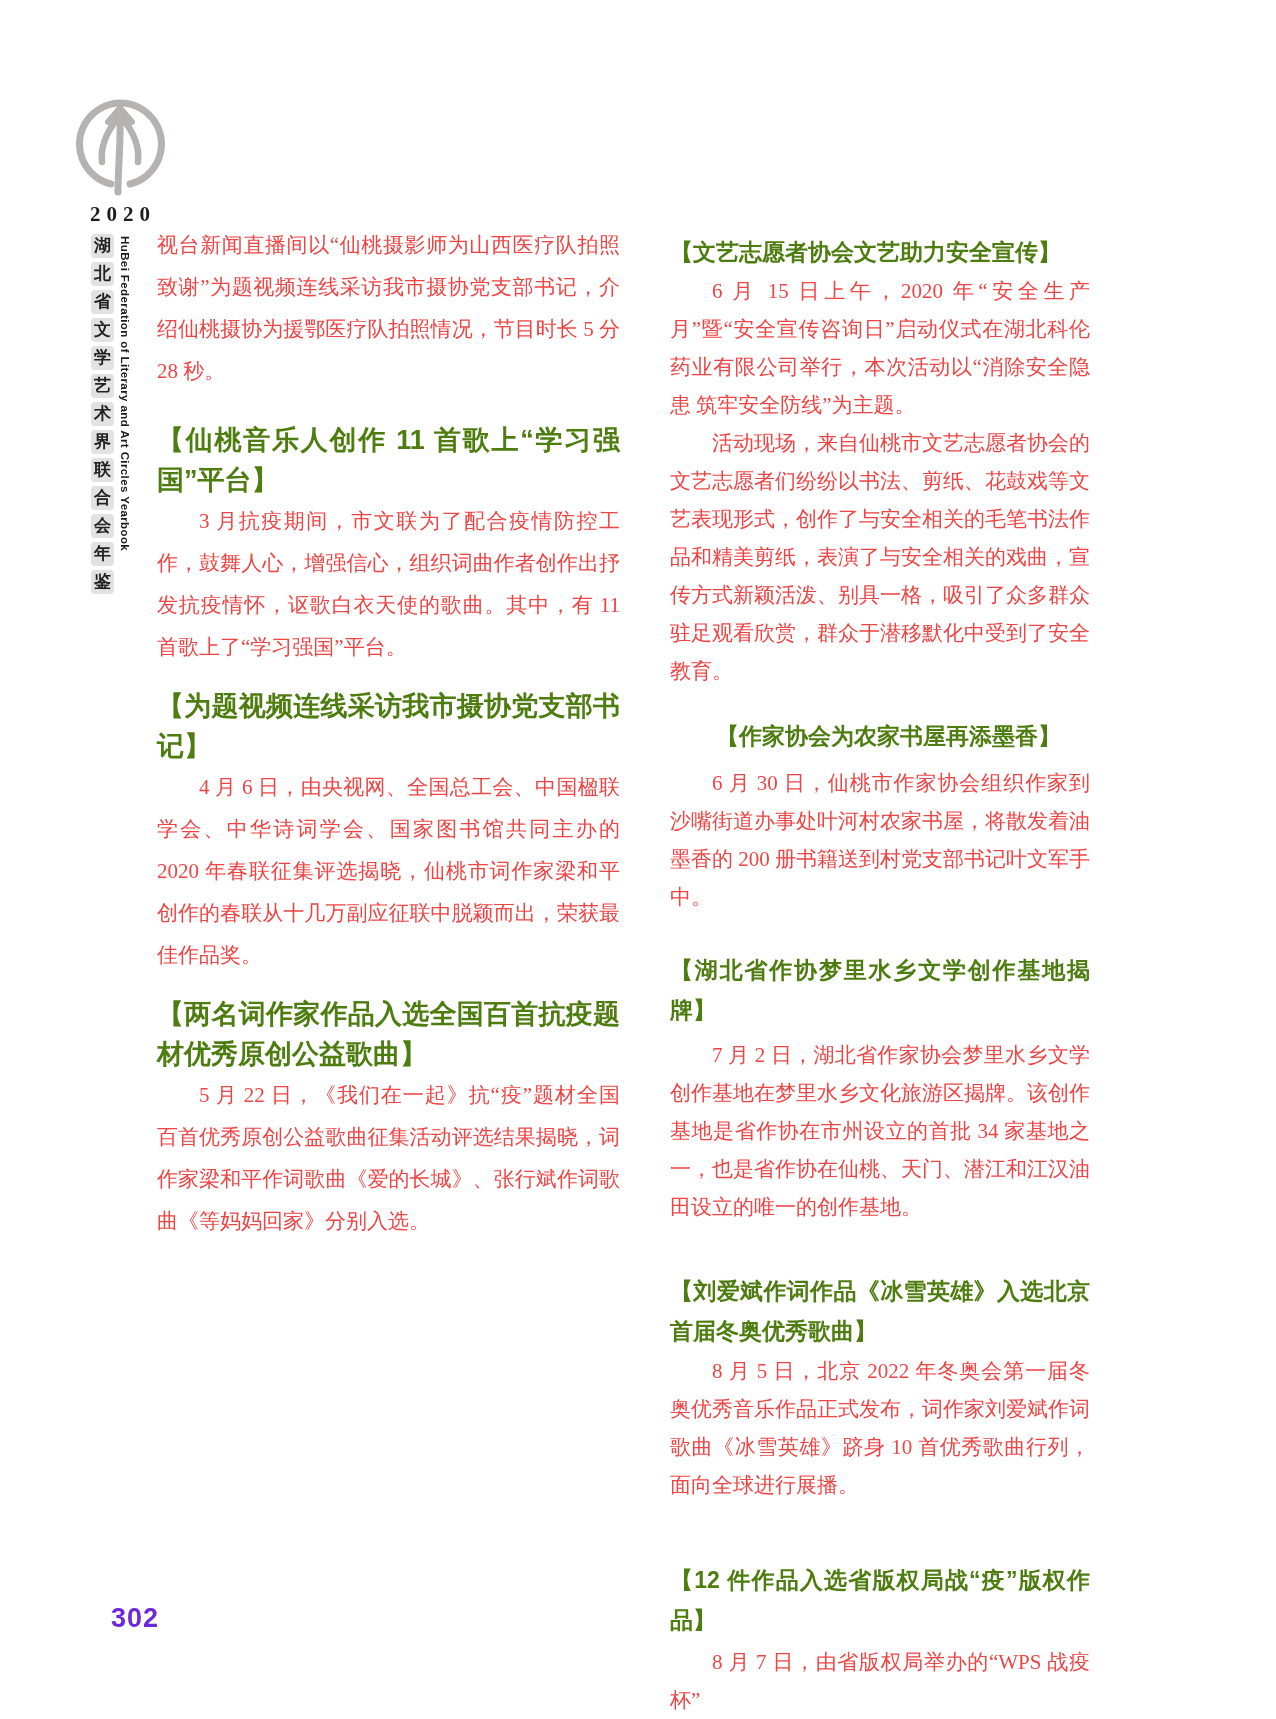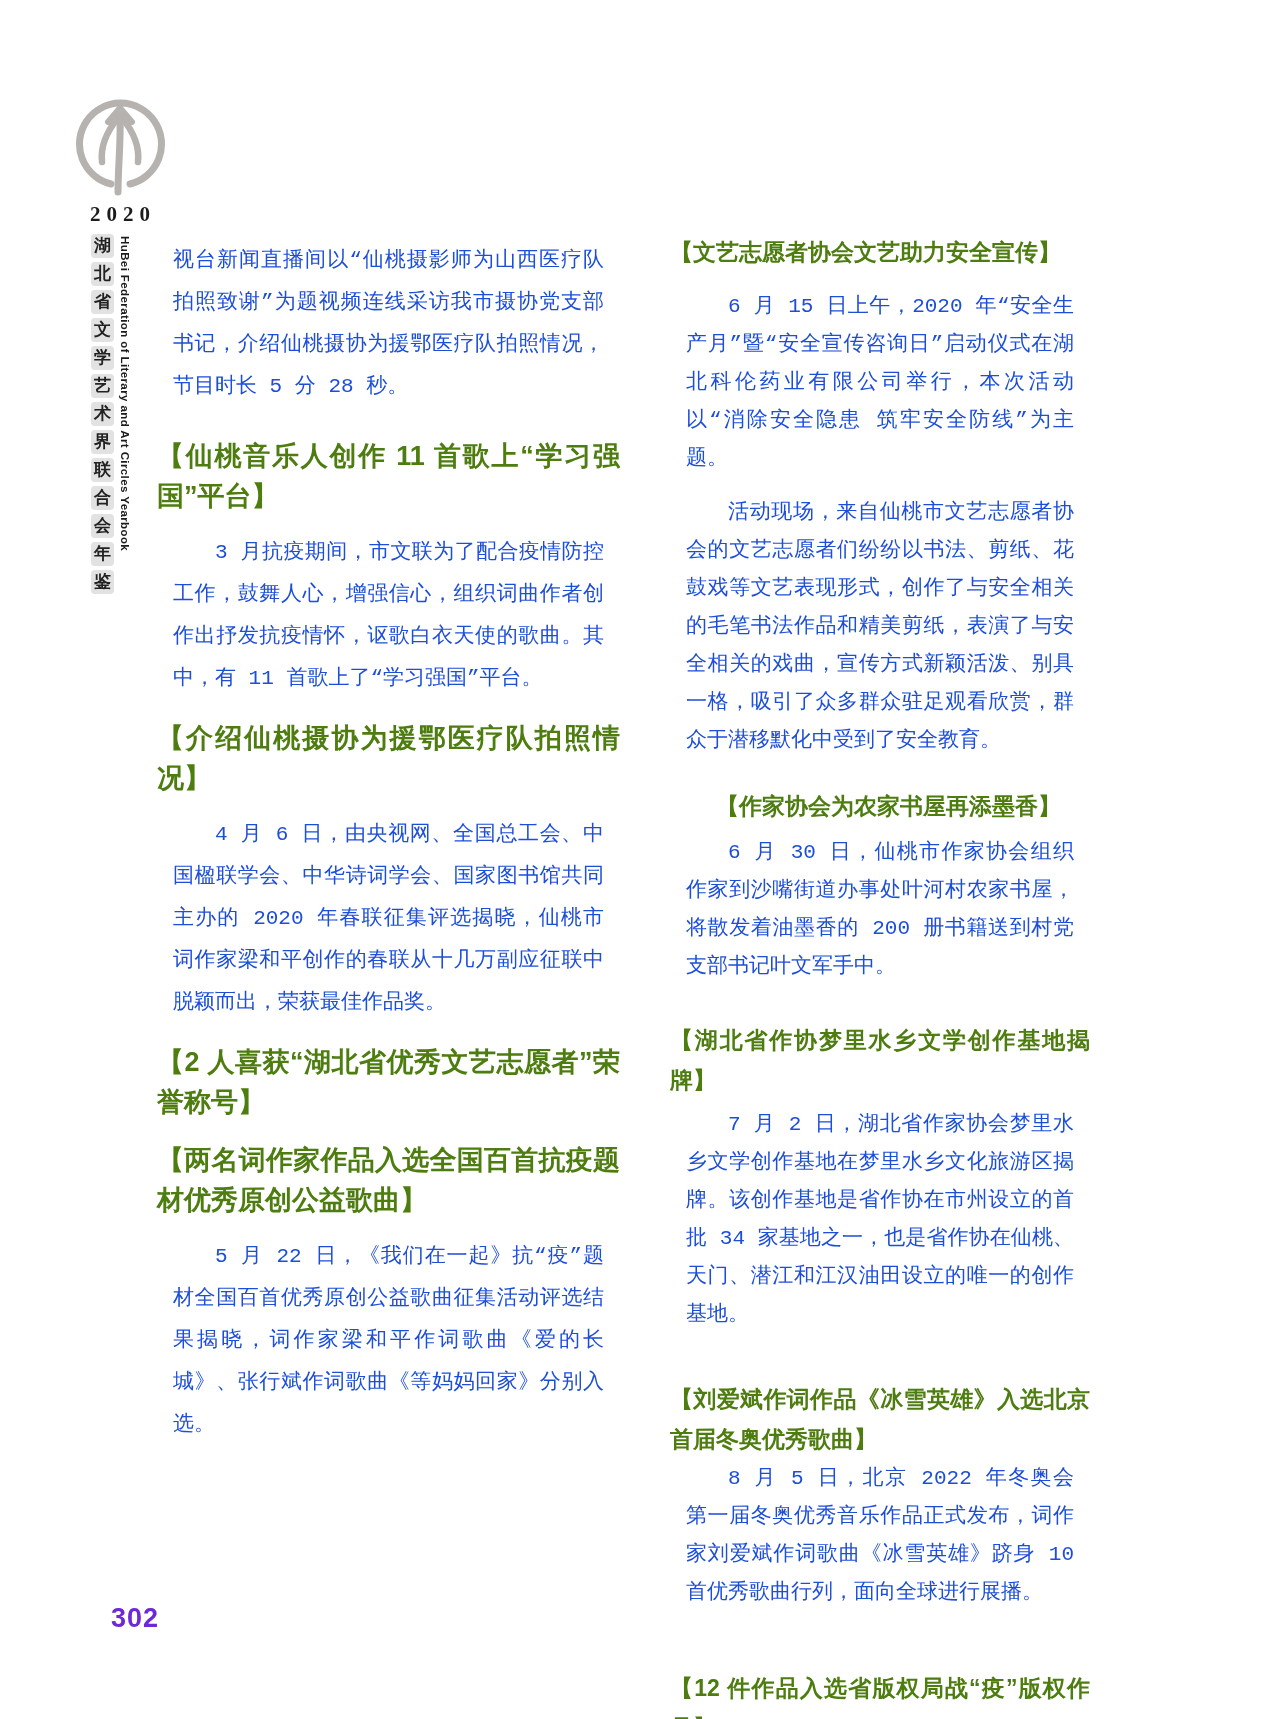--- a/index.html
+++ b/index.html
@@ -27,23 +27,22 @@
     writing-mode:vertical-rl;text-orientation:mixed;
     font-family:"Liberation Sans","DejaVu Sans",sans-serif;
     font-weight:700;font-size:11.5px;letter-spacing:0.4px;color:#1b1b1b;
     white-space:nowrap;
   }
   
   .col{position:absolute;}
   .col-left{left:157px;top:224px;width:463px;}
   .col-right{left:670px;top:232px;width:420px;}
   .para{
-    font-size:21px;line-height:42px;text-align:justify;text-indent:2em;margin:16px;
-    color:#1d4ed8;
-    font-family:Liberation Mono, monospace;
+    font-size:21px;line-height:42px;text-align:justify;text-indent:2em;margin:0;
+    color:#ef4444;
   }
   .col-right .para{line-height:38px;}
   .para.no-indent{text-indent:0;}
   .heading{
     font-family:"Liberation Sans","DejaVu Sans",sans-serif;
     font-weight:700;color:#4d7c0f;text-align:justify;margin:0;
     font-size:27px;line-height:40px;
   }
   .col-right .heading{font-size:23px;line-height:40px;}
   
@@ -104,23 +103,22 @@
     <span class="char-box">年</span>
     <span class="char-box">鉴</span>
   </div>
 
 <div class="side-sub">HuBei Federation of Literary and Art Circles Yearbook</div>
 
 <div class="col col-left">
     <div class="para no-indent" data-block="0">视台新闻直播间以“仙桃摄影师为山西医疗队拍照致谢”为题视频连线采访我市摄协党支部书记，介绍仙桃摄协为援鄂医疗队拍照情况，节目时长 5 分 28 秒。</div>
     <div class="heading" data-block="1">【仙桃音乐人创作 11 首歌上“学习强国”平台】</div>
     <div class="para" data-block="2">3 月抗疫期间，市文联为了配合疫情防控工作，鼓舞人心，增强信心，组织词曲作者创作出抒发抗疫情怀，讴歌白衣天使的歌曲。其中，有 11 首歌上了“学习强国”平台。</div>
-    <div class="heading" data-block="3">【介绍仙桃摄协为援鄂医疗队拍照情况】</div>
+    <div class="heading" data-block="3">【为题视频连线采访我市摄协党支部书记】</div>
     <div class="para" data-block="4">4 月 6 日，由央视网、全国总工会、中国楹联学会、中华诗词学会、国家图书馆共同主办的 2020 年春联征集评选揭晓，仙桃市词作家梁和平创作的春联从十几万副应征联中脱颖而出，荣获最佳作品奖。</div>
-    <div class="heading" data-block="5">【2 人喜获“湖北省优秀文艺志愿者”荣誉称号】</div>
     <div class="heading" data-block="7">【两名词作家作品入选全国百首抗疫题材优秀原创公益歌曲】</div>
     <div class="para" data-block="8">5 月 22 日，《我们在一起》抗“疫”题材全国百首优秀原创公益歌曲征集活动评选结果揭晓，词作家梁和平作词歌曲《爱的长城》、张行斌作词歌曲《等妈妈回家》分别入选。</div>
   </div>
 <div class="col col-right">
     <div class="heading" data-block="0">【文艺志愿者协会文艺助力安全宣传】</div>
     <div class="para" data-block="1">6 月 15 日上午，2020 年“安全生产月”暨“安全宣传咨询日”启动仪式在湖北科伦药业有限公司举行，本次活动以“消除安全隐患 筑牢安全防线”为主题。</div>
     <div class="para" data-block="2">活动现场，来自仙桃市文艺志愿者协会的文艺志愿者们纷纷以书法、剪纸、花鼓戏等文艺表现形式，创作了与安全相关的毛笔书法作品和精美剪纸，表演了与安全相关的戏曲，宣传方式新颖活泼、别具一格，吸引了众多群众驻足观看欣赏，群众于潜移默化中受到了安全教育。</div>
     <div class="heading" data-block="3">【作家协会为农家书屋再添墨香】</div>
     <div class="para" data-block="4">6 月 30 日，仙桃市作家协会组织作家到沙嘴街道办事处叶河村农家书屋，将散发着油墨香的 200 册书籍送到村党支部书记叶文军手中。</div>
     <div class="heading" data-block="5">【湖北省作协梦里水乡文学创作基地揭牌】</div>

